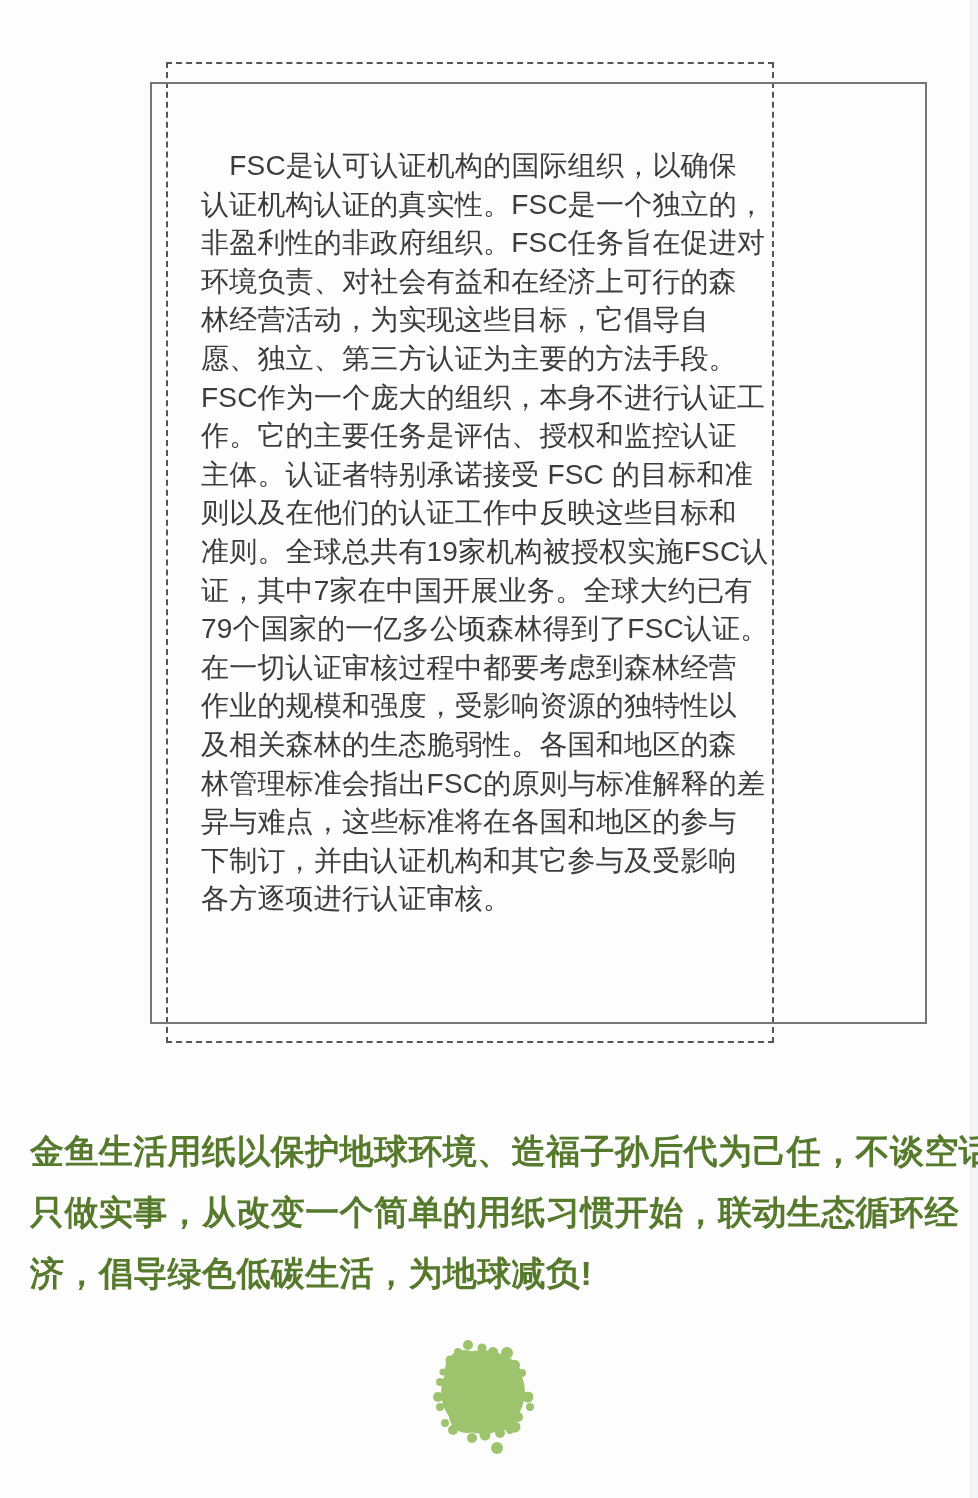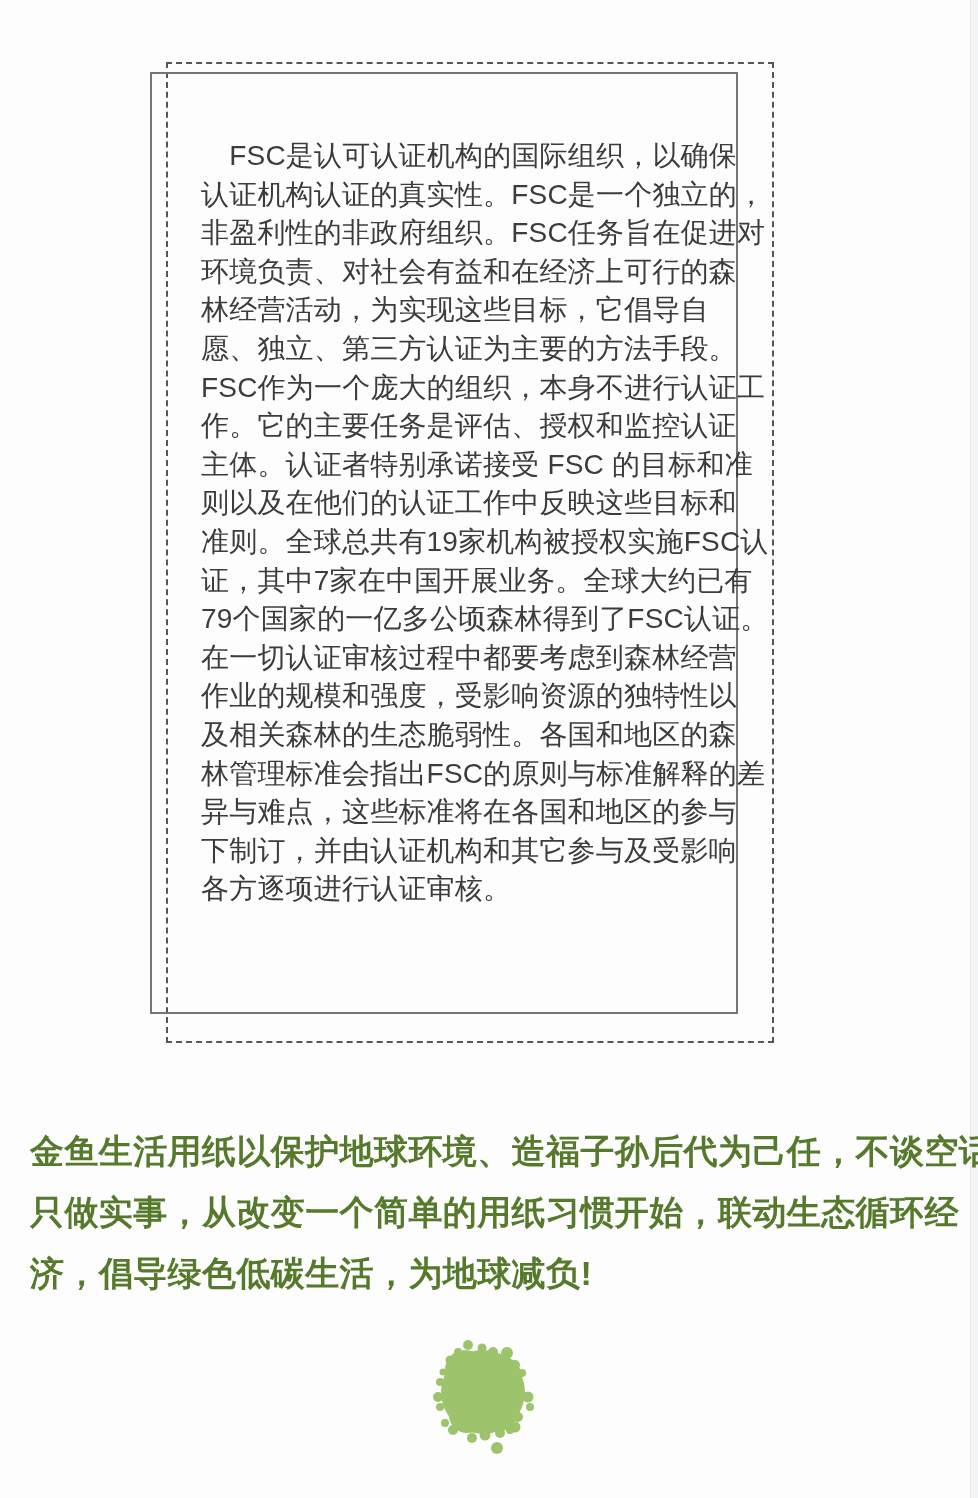--- a/index.html
+++ b/index.html
@@ -31,22 +31,22 @@
     left: 166px;
     top: 62px;
     width: 608px;
     height: 981px;
     box-sizing: border-box;
     border: 2px dashed #565656;
   }
   .solid-box {
     position: absolute;
     left: 150px;
-    top: 72px;
-    width: 588px;
+    top: 82px;
+    width: 777px;
     height: 942px;
     box-sizing: border-box;
     border: 2px solid #767676;
     background: transparent;
   }
   .fsc-text {
     position: absolute;
     left: 49px;
     top: 63px;
     margin: 0;

